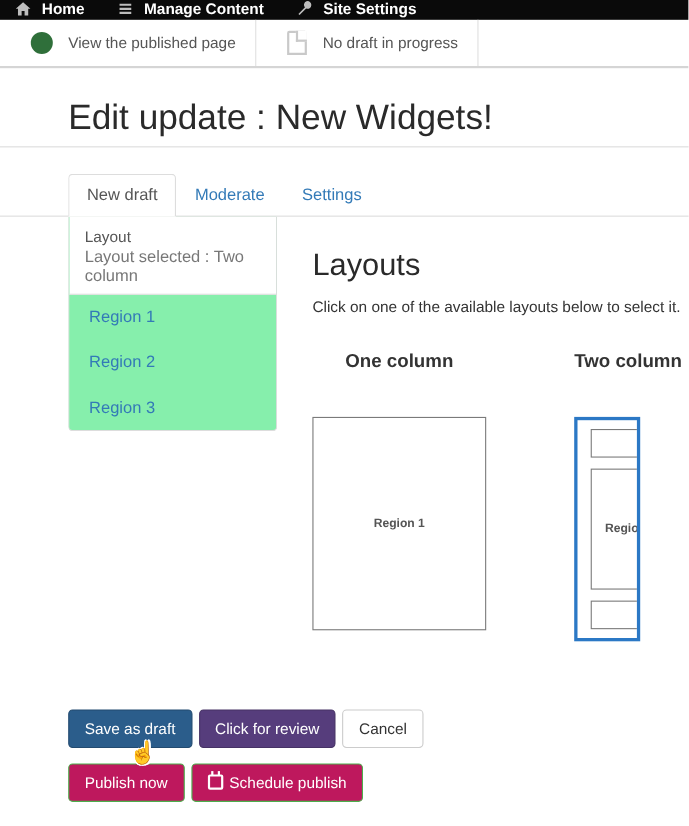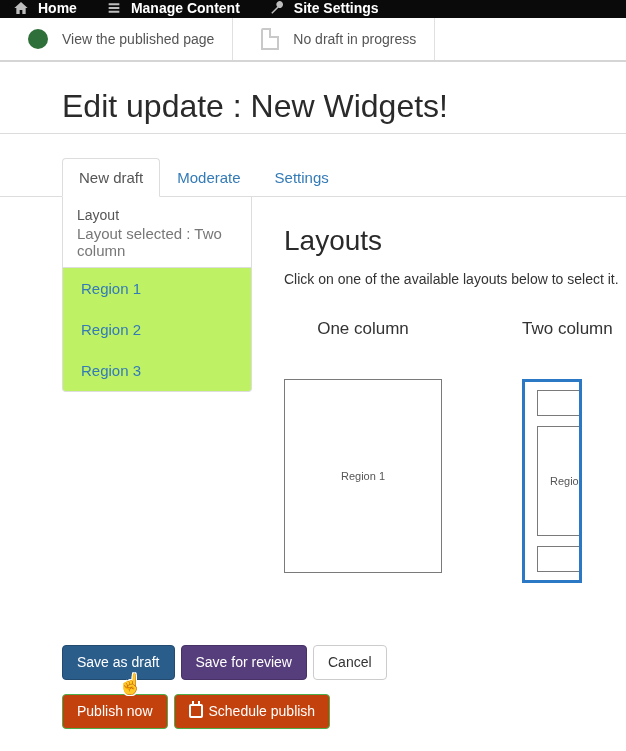--- a/index.html
+++ b/index.html
@@ -119,21 +119,21 @@
     align-items: flex-start;
     position: relative;
     z-index: 1;
   }
 
   .side-panel {
     width: 190px;
     border: 1px solid #ddd;
     border-top: none;
     border-radius: 0 0 4px 4px;
-    background: #bef264;
+    background: #86efac;
     overflow: hidden;
     margin-top: 0;
   }
   .side-head {
     padding: 10px 14px 8px 14px;
     background: #fff;
     border-bottom: 1px solid #ddd;
   }
   .side-head .t1 { color: #555; }
   .side-head .t2 { color: #777; font-size: 15px; margin-top: 2px; }
@@ -160,21 +160,21 @@
     color: #333;
     white-space: nowrap;
     overflow: hidden;
     margin-bottom: 32px;
   }
 
   .layout-options {
     display: flex;
     gap: 80px;
   }
-  .layout-opt { text-align: center; }
+  .layout-opt { text-align: center; font-weight: bold; }
   .layout-caption {
     font-size: 17px;
     color: #333;
     margin-bottom: 40px;
   }
   .layout-thumb {
     border: 1px solid #7a7a7a;
     background: #fff;
     display: flex;
     flex-direction: column;
@@ -234,21 +234,21 @@
     font-size: 14px;
     border-radius: 4px;
     cursor: pointer;
     border: 1px solid transparent;
     color: #fff;
     line-height: 1.2;
   }
   .btn-blue   { background:#2b5d8b; border-color:#234b70; }
   .btn-purple { background:#563d7c; border-color:#463265; }
   .btn-white  { background:#fff; color:#333; border:1px solid #ccc; }
-  .btn-green  { background:#c2410c; border-color:#4cae4c; }
+  .btn-green  { background:#be185d; border-color:#4cae4c; }
 
   .cal-icon {
     width:14px; height:14px; display:inline-block; position:relative;
     border:2px solid #fff; border-radius:2px;
   }
   .cal-icon::before {
     content:""; position:absolute; top:-5px; left:1px; width:2px; height:4px; background:#fff;
   }
   .cal-icon::after {
     content:""; position:absolute; top:-5px; right:1px; width:2px; height:4px; background:#fff;
@@ -350,21 +350,21 @@
               </div>
             </div>
           </div>
         </div>
       </div>
 
     </div>
 
     <div class="actions">
       <button class="btn btn-blue">Save as draft</button>
-      <button class="btn btn-purple">Save for review</button>
+      <button class="btn btn-purple">Click for review</button>
       <button class="btn btn-white">Cancel</button>
 
       <button class="btn btn-green">Publish now</button>
       <button class="btn btn-green">
         <span class="cal-icon"></span>
         <span>Schedule publish</span>
       </button>
     </div>
 
   </div>

